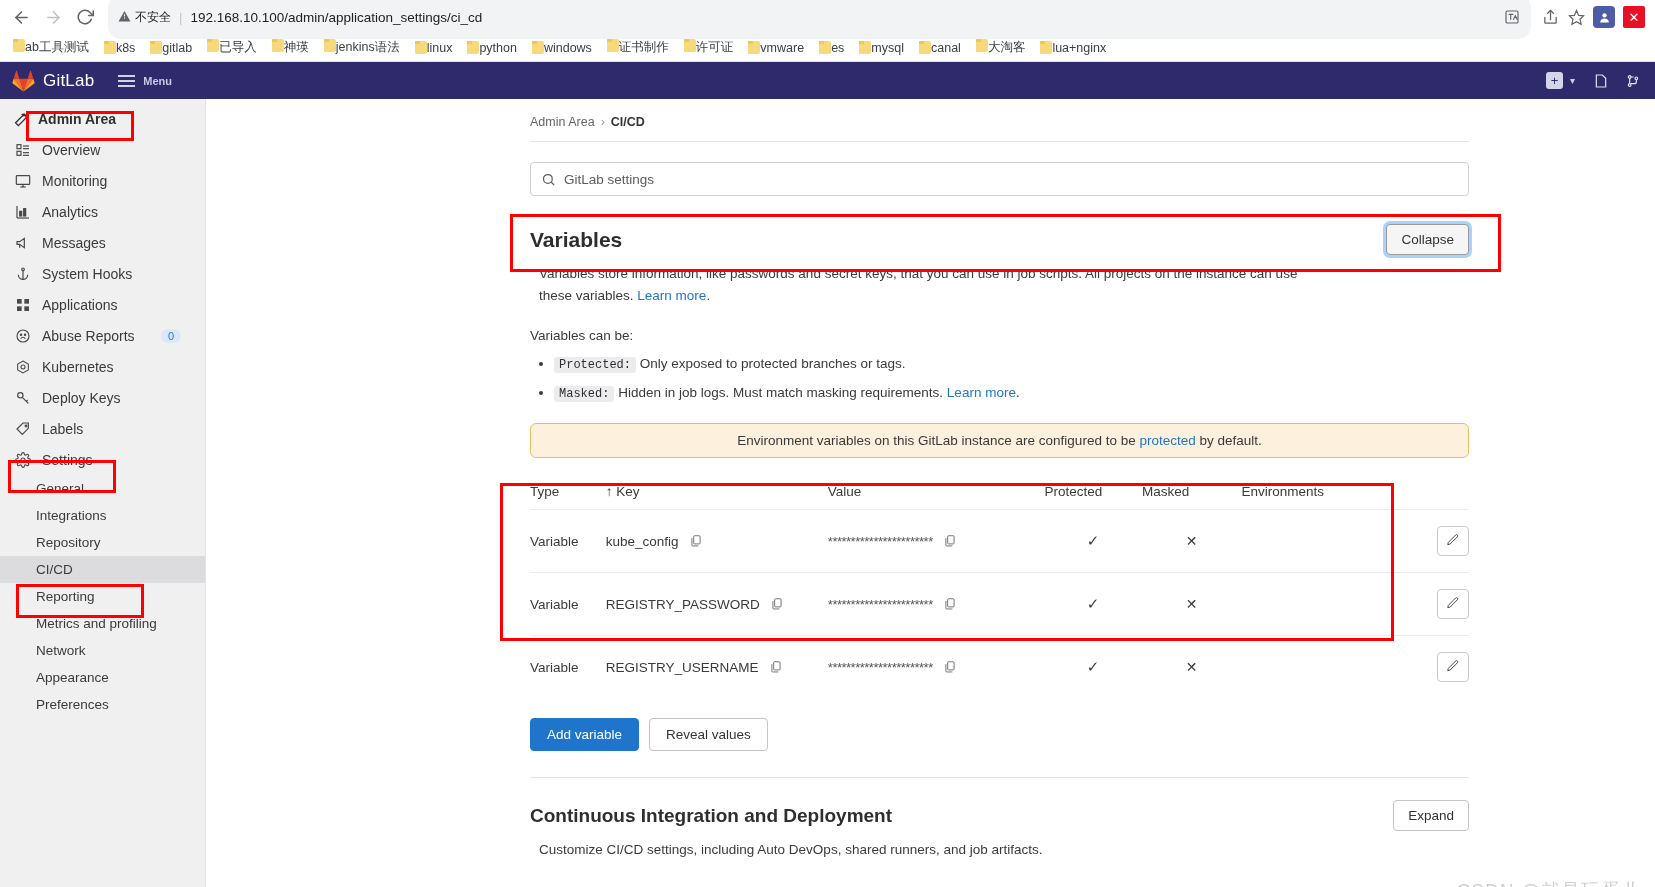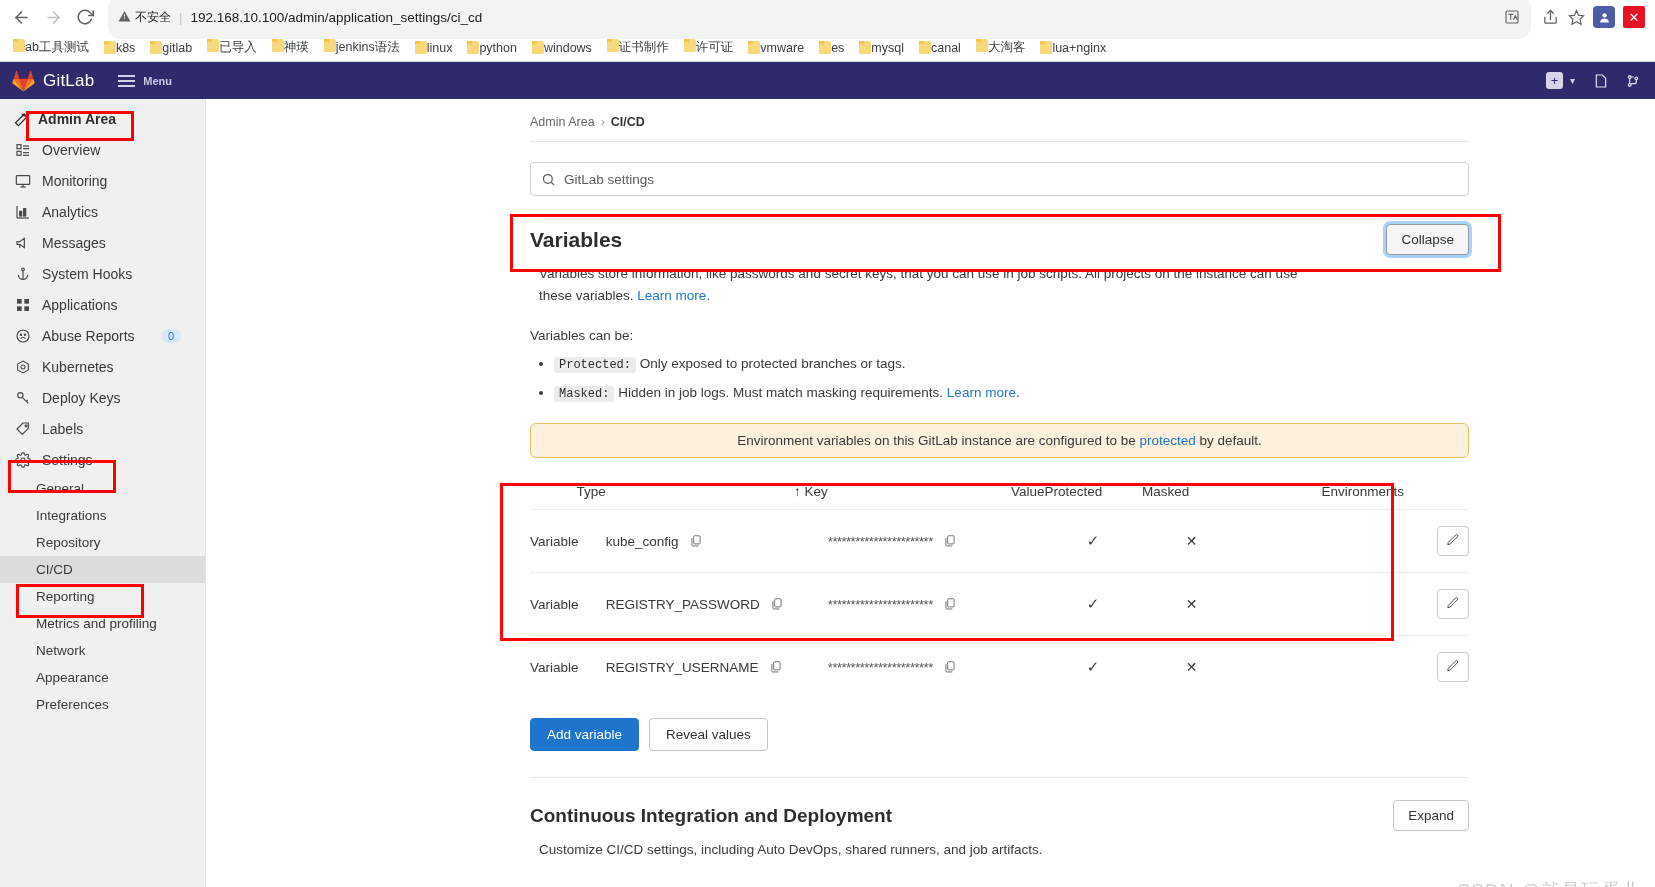--- a/index.html
+++ b/index.html
@@ -158,21 +158,21 @@
   .alert-warn {
     margin-top: 18px; background: #fdf1dd; border: 1px solid #e9be62;
     border-radius: 6px; padding: 9px 2px; text-align: center;
     font-size: 13.5px; color: #3a3a3a;
   }
 
   
   .vars-table { margin-top: 26px; position: relative; }
   table { width: 100%; border-collapse: collapse; }
   th {
-    text-align: right; font-size: 13.5px; color: #3a3a3a; font-weight: normal;
+    text-align: left; font-size: 13.5px; color: #3a3a3a; font-weight: normal;
     padding: 0 0 10px 0;
   }
   td { padding: 16px 0; font-size: 13.5px; color: #3a3a3a; border-top: 1px solid #ececec; }
   tbody tr:first-child td { border-top: 1px solid #ececec; }
   .col-type { width: 70px; }
   .col-key { width: 205px; }
   .col-value { width: 200px; }
   .col-prot { width: 90px; text-align: center; }
   .col-mask { width: 92px; text-align: center; }
   .col-env { width: 150px; }

